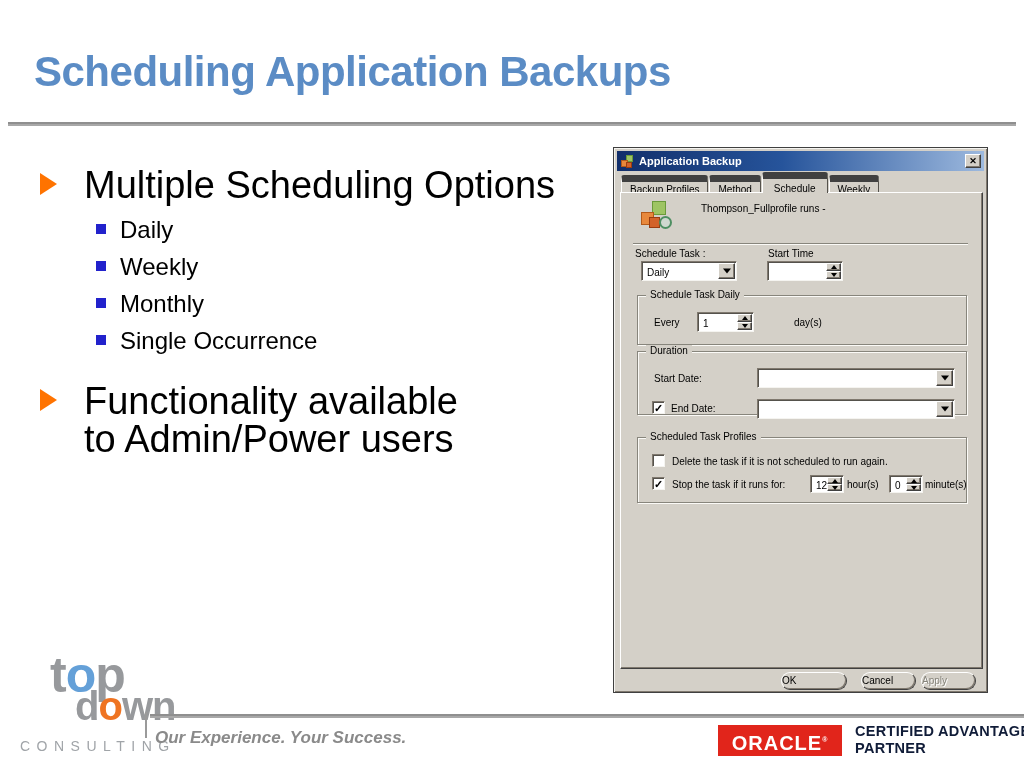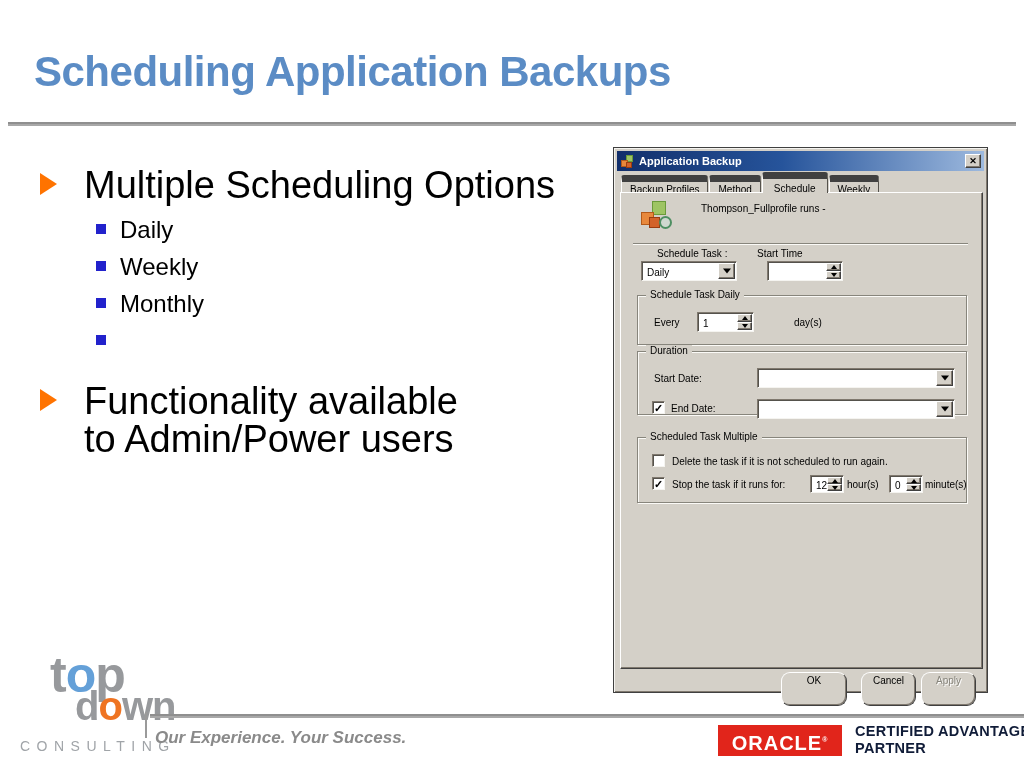--- a/index.html
+++ b/index.html
@@ -120,22 +120,22 @@
     padding:0 4px; font-size:10px; white-space:nowrap;
   }
   .cb {
     position:absolute; width:13px; height:13px; background:#fff;
     border-top:1px solid #80796f; border-left:1px solid #80796f;
     border-bottom:1px solid #f5f4f0; border-right:1px solid #f5f4f0;
     box-shadow: inset 1px 1px 0 #55524c;
     font-size:11px; font-weight:bold; line-height:12px; text-align:center;
   }
   .dlg-btn {
-    position:absolute; top:524px; height:34px; font-size:10px;
-    text-align:center; line-height:16px;border-radius:9px;
+    position:absolute; top:524px; height:18px; font-size:10px;
+    line-height:16px;border-radius:9px;
   }
   .dlg-btn.disabled { color:#87857c; text-shadow:1px 1px 0 #fff; }
 
   
   .logo { position:absolute; left:20px; top:650px; width:135px; height:112px;
           font-weight:bold; color:#97999c; }
   .logo-top  { position:absolute; left:30px; top:-4px; font-size:50px; letter-spacing:-1px; }
   .logo-down { position:absolute; left:55px; top:34px; font-size:40px; letter-spacing:-1px; }
   .lo-blue   { color:#64a0d8; }
   .lo-orange { color:#ef7422; }
@@ -179,20 +179,21 @@
     <li class="sub-row">
       <span class="sq"></span>
       <span class="sub-text">Weekly</span>
     </li>
     <li class="sub-row">
       <span class="sq"></span>
       <span class="sub-text">Monthly</span>
     </li>
     <li class="sub-row">
       <span class="sq"></span>
+      <span class="sub-text">Single Occurrence</span>
     </li>
   </ul>
   <div class="b-row b2">
     <span class="tri"></span>
     <span class="b-text">Functionality available to Admin/Power users</span>
   </div>
 </div>
 
 <div class="dialog">
 
@@ -219,29 +220,29 @@
       <span class="cube c-green" style="left:13px; top:0;   width:14px; height:14px;"></span>
       <span class="cube c-orange" style="left:2px;  top:11px; width:13px; height:13px;"></span>
       <span class="cube c-red" style="left:10px; top:16px; width:11px; height:11px;"></span>
       <span class="cube c-clock" style="left:20px; top:15px; width:13px; height:13px;"></span>
     </span>
     <div class="sum-text">
       <div>Thompson_Fullprofile runs -</div>
     </div>
     <div class="etch"></div>
 
-    <span class="lbl" style="left:36px; top:55px;">Schedule Task :</span>
+    <span class="lbl" style="left:14px; top:55px;">Schedule Task :</span>
     <div class="field sunken" style="left:20px; top:68px; width:96px;">
       <span>Daily</span>
       <span class="drop-btn raised-btn">
           <span class="arr-dn"></span>
         </span>
     </div>
 
-    <span class="lbl" style="left:136px; top:55px;text-align:right;">Start Time</span>
+    <span class="lbl" style="left:147px; top:55px;text-align:right;">Start Time</span>
     <div class="field sunken pre" style="left:146px; top:68px; width:76px;">
       
       <span class="updown">
         <span class="spin-btn raised-btn"><span class="arr-up"></span></span>
         <span class="spin-btn raised-btn"><span class="arr-dn"></span></span>
       </span>
     </div>
 
     <div class="grp" style="left:16px; top:102px; width:330px; height:50px;">
       <span class="legend">Schedule Task Daily</span>
@@ -269,21 +270,21 @@
       </div>
       <span class="cb" style="left:14px; top:49px;"><span>✓</span></span>
       <span class="lbl" style="left:33px; top:51px;">End Date:</span>
       <div class="field sunken pre" style="left:119px; top:47px; width:198px;">
         
         <span class="drop-btn raised-btn"><span class="arr-dn"></span></span>
       </div>
     </div>
 
     <div class="grp" style="left:16px; top:244px; width:330px; height:66px;">
-      <span class="legend">Scheduled Task Multiple</span>
+      <span class="legend">Scheduled Task Profiles</span>
       <span class="cb" style="left:14px; top:16px;"></span>
       <span class="lbl" style="left:34px; top:18px;">Delete the task if it is not scheduled to run again.</span>
       <span class="cb" style="left:14px; top:39px;"><span>✓</span></span>
       <span class="lbl" style="left:34px; top:41px;">Stop the task if it runs for:</span>
       <div class="field sunken" style="left:172px; top:37px; width:34px; height:18px; padding-top:1px;">
         <span>12</span>
         <span class="updown">
           <span class="spin-btn raised-btn">
               <span class="arr-up"></span>
             </span>

